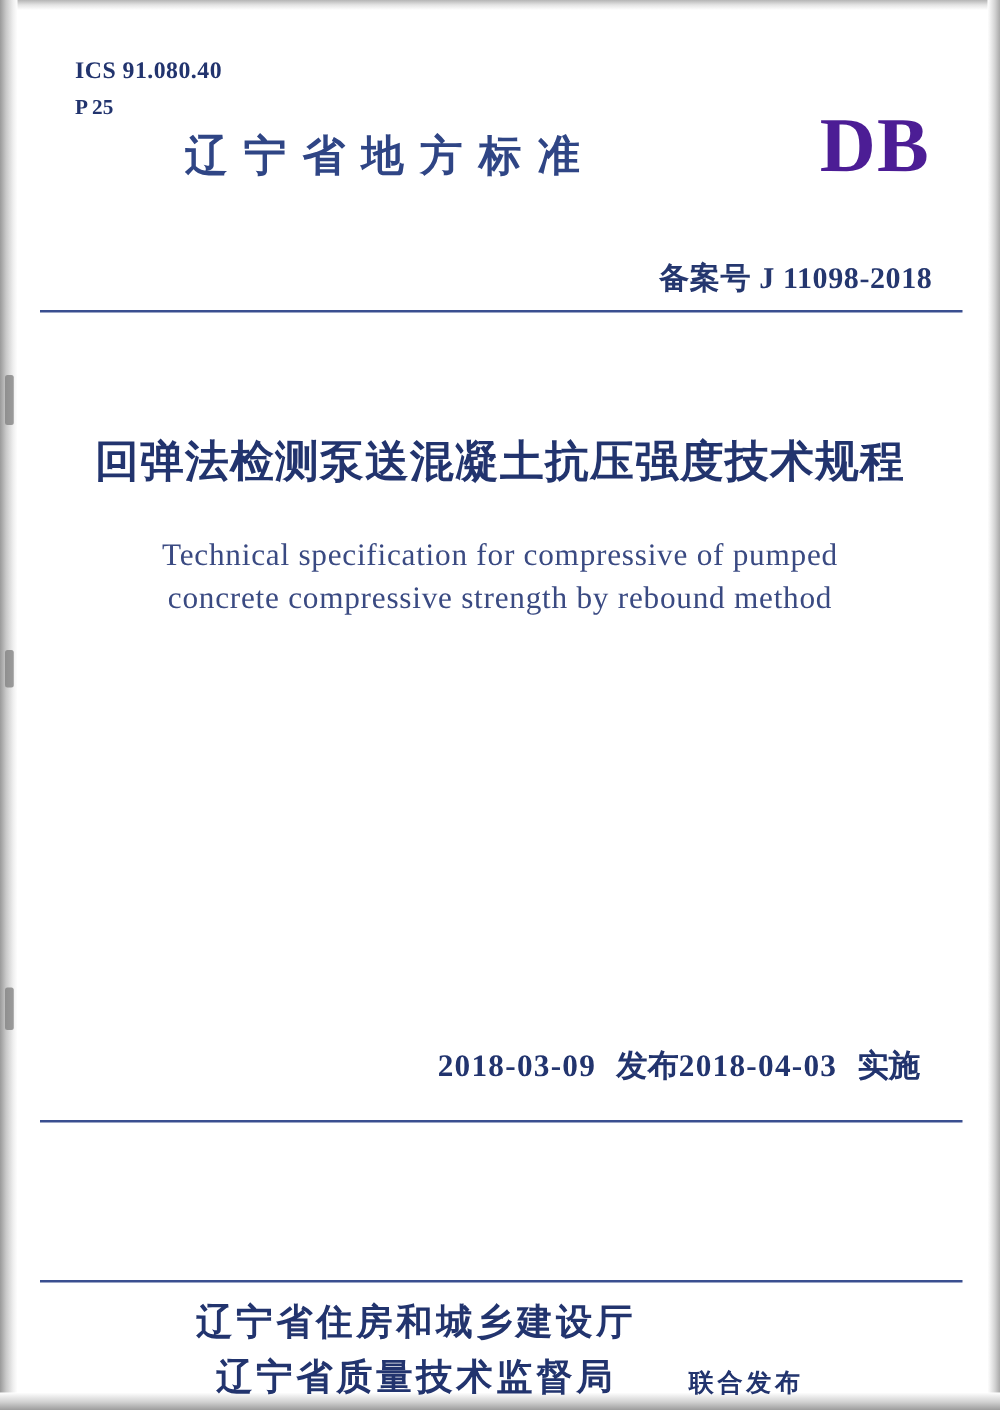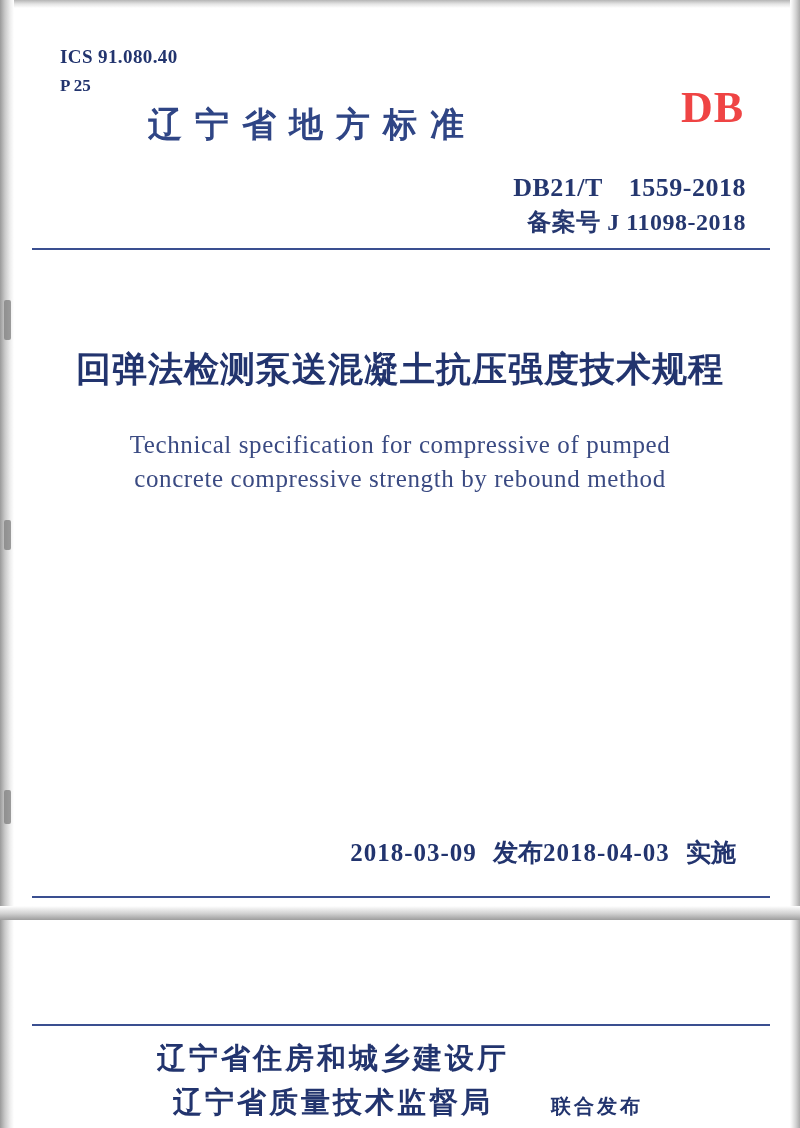--- a/index.html
+++ b/index.html
@@ -11,21 +11,21 @@
     width: 800px;
     height: 1128px;
     font-family: "Liberation Serif", serif;
     overflow: hidden;
   }
 
   
   .scan {
     position: relative;
     width: 800px;
-    height: 920px;
+    height: 1128px;
     background: #ffffff;
     box-sizing: border-box;
   }
   .scan-edge-left {
     position: absolute;
     left: 0; top: 0;
     width: 14px; height: 1128px;
     background: linear-gradient(to right, #9a9a9a 0%, #c9c9c9 35%, #efefef 75%, #ffffff 100%);
   }
   .scan-edge-right {
@@ -103,24 +103,24 @@
     font-size: 34px;
     font-weight: bold;
     letter-spacing: 13px;
     color: #2f4585;
     font-family: "Liberation Serif", serif;
   }
   .db-logo {
     position: absolute;
     right: 30px;
     top: 58px;
-    font-size: 44px;
+    font-size: 62px;
     font-weight: bold;
     letter-spacing: 1px;
-    color: #ef4444;
+    color: #4c1d95;
     font-family: "Liberation Serif", serif;
   }
   .std-no {
     position: absolute;
     right: 28px;
     top: 146px;
     font-size: 26px;
     font-weight: bold;
     letter-spacing: .5px;
     color: #25376f;
@@ -226,21 +226,20 @@
   <div class="cover">
 
     <div class="rule top"></div>
     <div class="rule mid"></div>
     <div class="rule bottom"></div>
 
     <div class="ics">ICS 91.080.40</div>
     <div class="pcode">P 25</div>
     <div class="province-std">辽宁省地方标准</div>
     <div class="db-logo">DB</div>
-    <div class="std-no">DB21/T　1559-2018</div>
     <div class="record-no">备案号 J 11098-2018</div>
 
     <div class="title-cn">回弹法检测泵送混凝土抗压强度技术规程</div>
     <div class="title-en">
       <span>Technical specification for compressive of pumped</span>
       <span>concrete compressive strength by rebound method</span>
     </div>
 
     <div class="dates">
       <div class="date-item">

